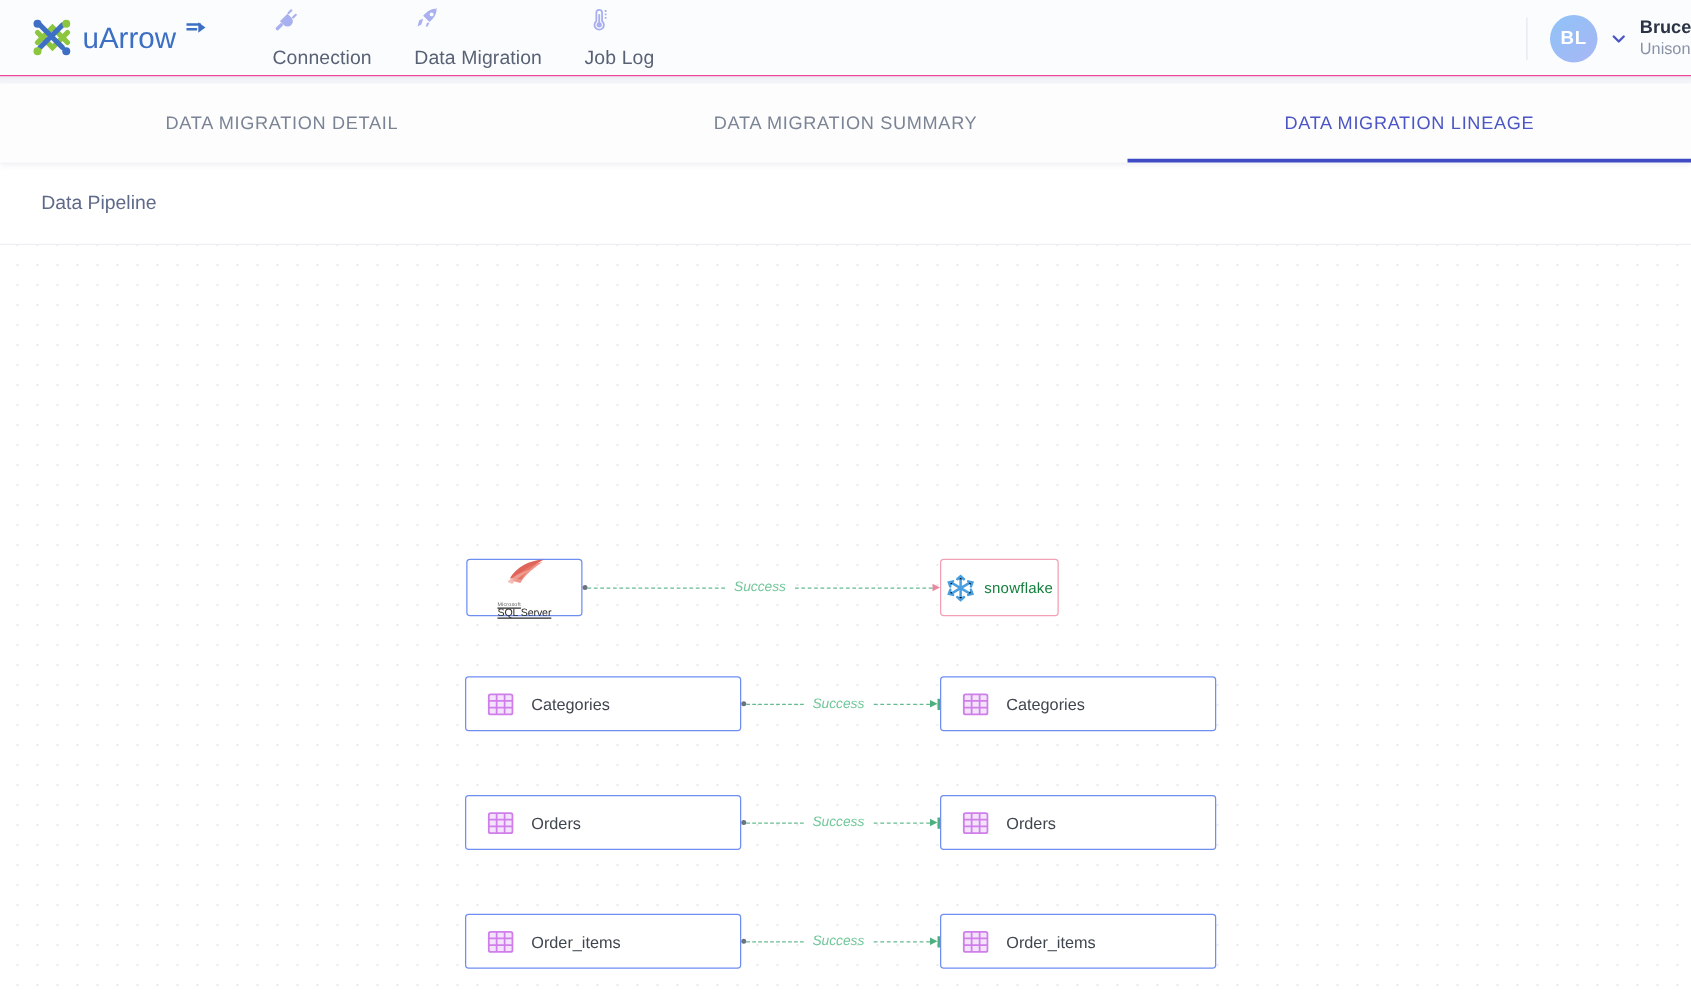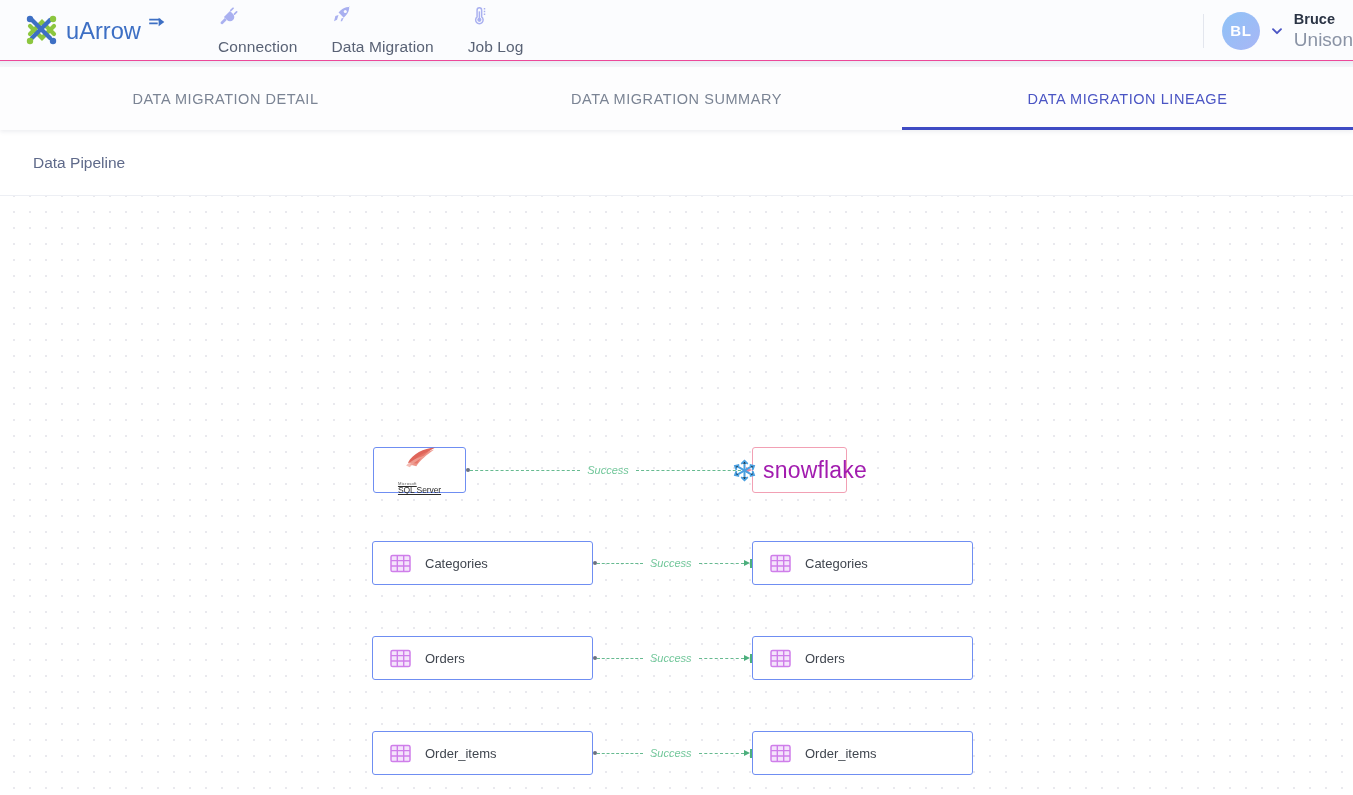--- a/index.html
+++ b/index.html
@@ -49,21 +49,21 @@
   .avatar {
     width: 38px; height: 38px; border-radius: 50%;
     background: linear-gradient(135deg,#8fc3f7 0%,#a8b6f5 100%);
     color: #fff; font-size: 15px; font-weight: bold;
     display: flex; align-items: center; justify-content: center;
     letter-spacing: .5px;
   }
   .caret { width: 14px; height: 14px; flex: 0 0 14px; }
   .user-meta { line-height: 1.25; padding-right: 0; white-space: nowrap; }
   .user-name { font-size: 14.5px; font-weight: bold; color: #2b3445; }
-  .user-org { font-size: 19px; color: #8a93a5; }
+  .user-org { font-size: 13px; color: #8a93a5; }
 
   
   .tabstrip-shadow { height: 6px; background: linear-gradient(#e9ecf2,#f7f8fb); }
   .tabstrip {
     position: relative;
     height: 63px;
     background: #fdfdfe;
     display: flex;
     box-shadow: 0 2px 4px rgba(90,100,130,.10);
   }
@@ -125,21 +125,21 @@
     color: #40464f;
   }
 
   .sqlsvr { display: flex; flex-direction: column; align-items: center; }
   .sqlsvr-glyph { width: 38px; height: 26px; }
   .sqlsvr-txt { font-size: 8.5px; color: #2b2b2b; margin-top: 11px; letter-spacing: -.1px; text-decoration: underline;}
   .sqlsvr-txt .ms { display:block; font-size:4.2px; color:#555; letter-spacing:.2px; line-height:1; margin-bottom:-1px;}
 
   .snowlogo { display: flex; align-items: center; gap: 6px; }
   .snowglyph { width: 25px; height: 25px; }
-  .snowword { font-size: 23px; color: #a21caf; letter-spacing: .2px; }
+  .snowword { font-size: 12px; color: #15803d; letter-spacing: .2px; }
 
   
   .edge {
     position: absolute;
     height: 14px;
     display: flex; align-items: center;
   }
   .edge .dot-src {
     width: 4px; height: 4px; border-radius: 50%;
     background: #6b7280; flex: 0 0 4px;

